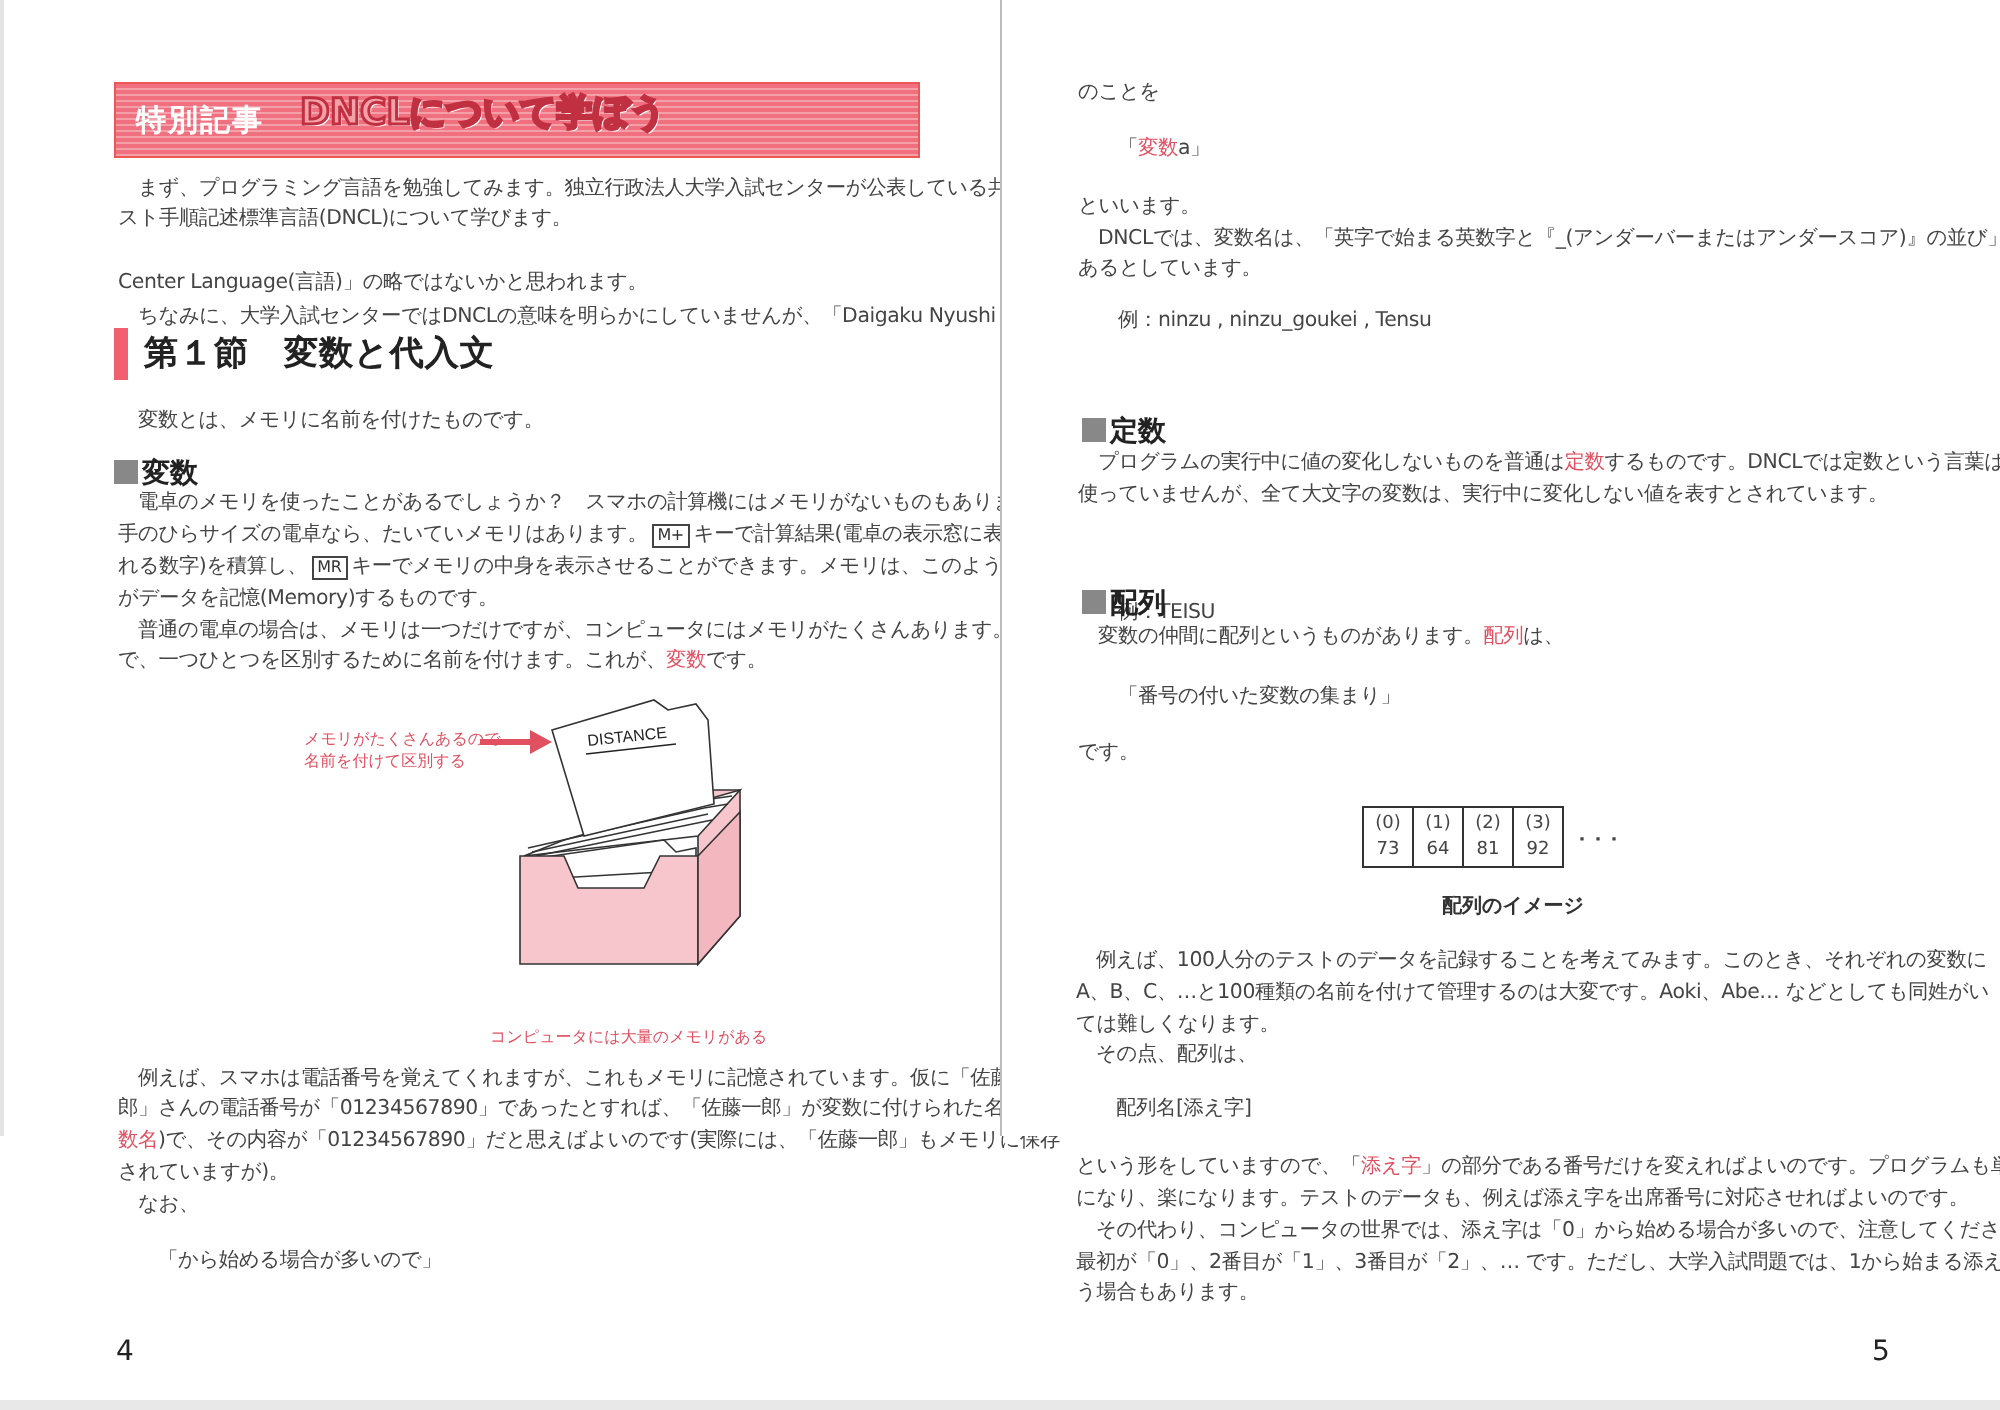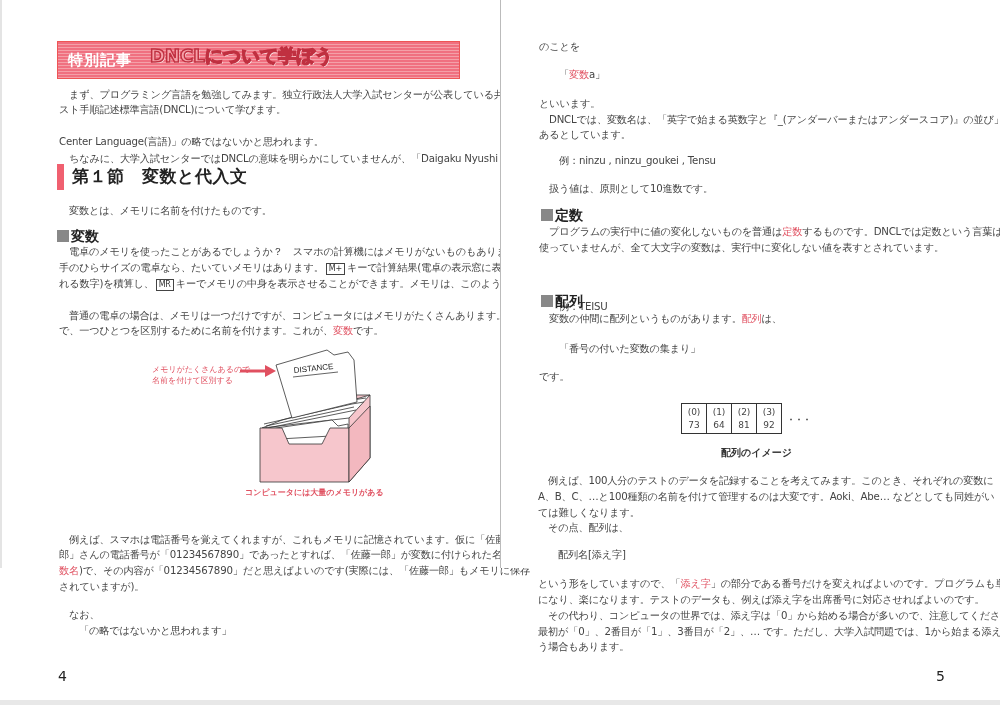--- a/index.html
+++ b/index.html
@@ -52,20 +52,21 @@
     <span class="sq"></span><span>変数</span>
   </div>
 
   <div class="p" style="left:57px;top:243px;">　電卓のメモリを使ったことがあるでしょうか？　スマホの計算機にはメモリがないものもありますが、</div>
   <div class="p" style="left:57px;top:259px;">
     <span>手のひらサイズの電卓なら、たいていメモリはあります。</span><span class="key">M+</span><span>キーで計算結果(電卓の表示窓に表示さ</span>
   </div>
   <div class="p" style="left:57px;top:275px;">
     <span>れる数字)を積算し、</span><span class="key">MR</span><span>キーでメモリの中身を表示させることができます。メモリは、このように機械</span>
   </div>
+  <div class="p" style="left:57px;top:291px;">がデータを記憶(Memory)するものです。</div>
   <div class="p" style="left:57px;top:307px;">　普通の電卓の場合は、メモリは一つだけですが、コンピュータにはメモリがたくさんあります。そこ</div>
   <div class="p" style="left:57px;top:322px;">
     <span>で、一つひとつを区別するために名前を付けます。これが、</span><span class="red">変数</span><span>です。</span>
   </div>
 
   <div class="fig-label" style="left:150px;top:364px;">
     <div>メモリがたくさんあるので</div>
     <div>名前を付けて区別する</div>
   </div>
   <svg style="position:absolute;left:150px;top:340px;" width="230" height="150">
@@ -86,46 +87,45 @@
 
     <polygon points="124,25 175,10 182,15 196,12 202,20 205,62 140,78" fill="#fff" stroke="#333" stroke-width="0.8"></polygon>
     <text x="142" y="33" font-size="8" font-family="Liberation Sans, sans-serif" fill="#222" transform="rotate(-6 142 33)">DISTANCE</text>
     <line x1="141" y1="37" x2="186" y2="32" stroke="#222" stroke-width="0.7"></line>
 
     <polygon points="110,90 180,80 186,86 196,84 196,95 110,100" fill="#fff" stroke="#333" stroke-width="0.8"></polygon>
 
     <polygon points="108,88 130,88 137,104 170,104 178,88 197,88 197,142 108,142" fill="#f6c6cc" stroke="#333" stroke-width="0.8"></polygon>
     <polygon points="197,88 218,66 218,118 197,142" fill="#f3b8bf" stroke="#333" stroke-width="0.8"></polygon>
   </svg>
-  <div class="fig-label" style="left:243px;top:487px;font-weight:bold;">コンピュータには大量のメモリがある</div>
+  <div class="fig-label" style="left:243px;top:513px;">コンピュータには大量のメモリがある</div>
 
   <div class="p" style="left:57px;top:531px;">　例えば、スマホは電話番号を覚えてくれますが、これもメモリに記憶されています。仮に「佐藤一</div>
   <div class="p" style="left:57px;top:546px;">
     <span>郎」さんの電話番号が「01234567890」であったとすれば、「佐藤一郎」が変数に付けられた名前(</span><span class="red">変</span>
   </div>
   <div class="p" style="left:57px;top:562px;">
     <span class="red">数名</span><span>)で、その内容が「01234567890」だと思えばよいのです(実際には、「佐藤一郎」もメモリに保存</span>
   </div>
   <div class="p" style="left:57px;top:578px;">されていますが)。</div>
-  <div class="p" style="left:57px;top:594px;margin-top:12px;">　なお、</div>
-  <div class="p" style="left:57px;top:622px;">　　「の略ではないかと思われます」</div>
+  <div class="p" style="left:57px;top:594px;">　なお、</div>
+  <div class="p" style="left:57px;top:622px;">　　「から始める場合が多いので」</div>
 
   <div class="pageno" style="left:56px;">4</div>
 </div>
 
 <div class="page right">
   <div class="p" style="left:38px;top:38px;">のことを</div>
   <div class="p" style="left:58px;top:66px;text-align:right;">
     <span>「</span><span class="red">変数</span><span>a」</span>
   </div>
   <div class="p" style="left:38px;top:95px;">といいます。</div>
   <div class="p" style="left:38px;top:111px;">　DNCLでは、変数名は、「英字で始まる英数字と『_(アンダーバーまたはアンダースコア)』の並び」で</div>
   <div class="p" style="left:38px;top:126px;text-align:right;">あるとしています。</div>
   <div class="p" style="left:58px;top:152px;">例：ninzu , ninzu_goukei , Tensu</div>
-  <div class="p" style="left:38px;top:180px;">　扱う値は、原則として10進数です。</div>
 
   <div class="h2" style="left:40px;top:207px;">
     <span class="sq"></span><span>定数</span>
   </div>
   <div class="p" style="left:38px;top:223px;">
     <span>　プログラムの実行中に値の変化しないものを普通は</span><span class="red">定数</span><span>するものです。DNCLでは定数という言葉は</span>
   </div>
   <div class="p" style="left:38px;top:239px;">使っていませんが、全て大文字の変数は、実行中に変化しない値を表すとされています。</div>
   <div class="p" style="left:58px;top:266px;margin-top:32px;">例：TEISU</div>
 

